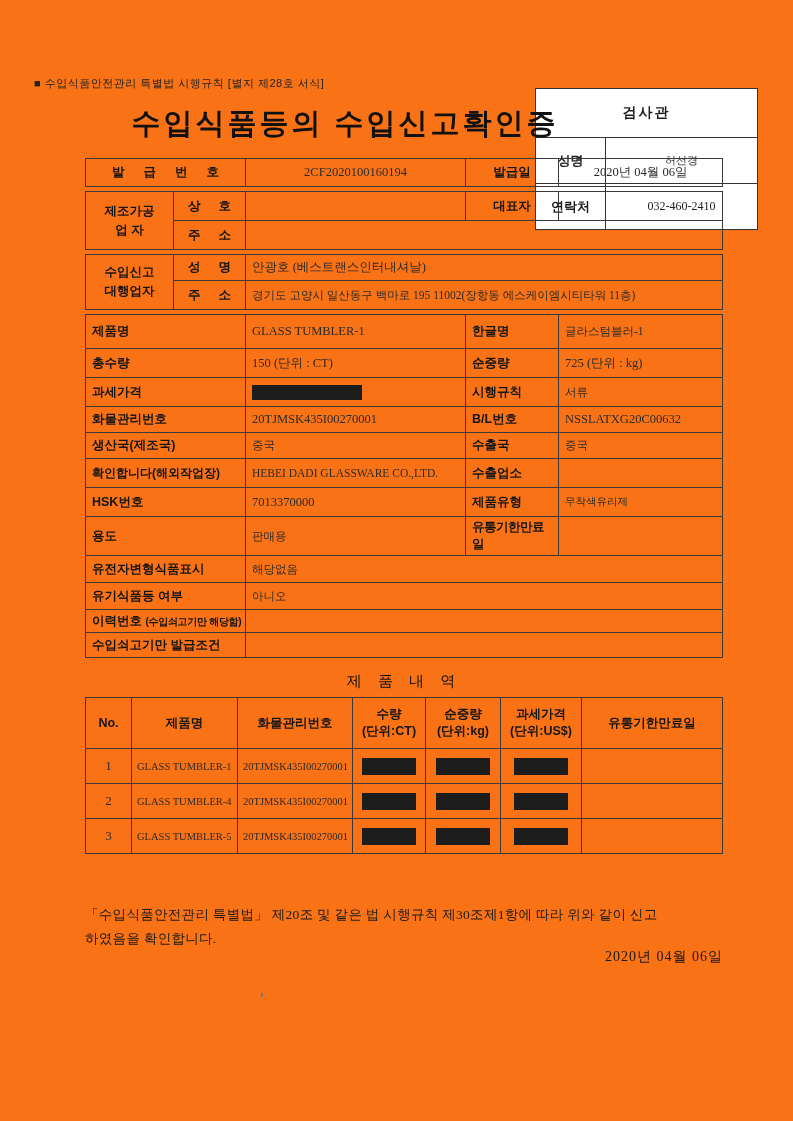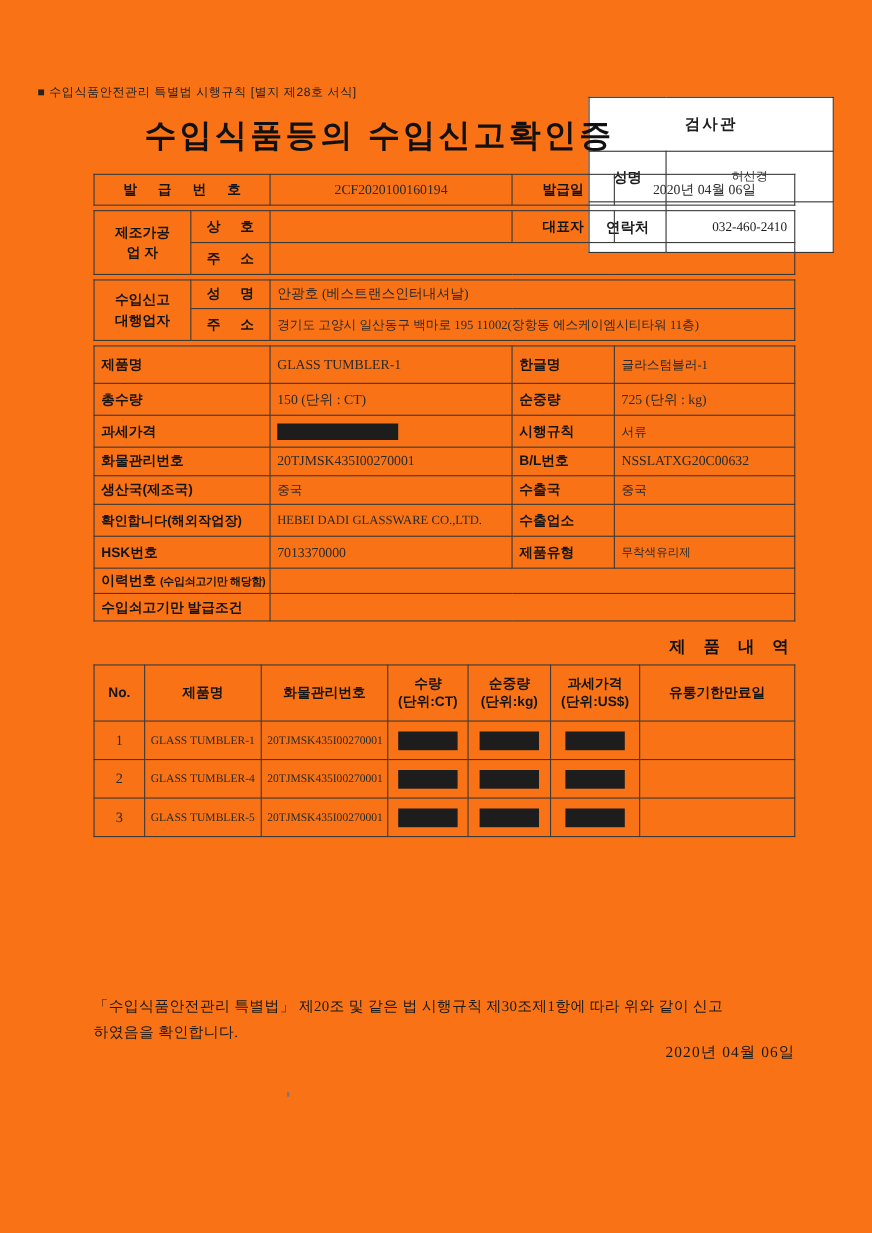--- a/index.html
+++ b/index.html
@@ -85,23 +85,23 @@
   }
   .gap8{margin-bottom:7px;}
   
   .bar{
     display:inline-block;background:#1d1d1d;
     width:110px;height:15px;vertical-align:middle;
   }
   .bar-sm{width:54px;height:17px;}
   
   .detail-title{
-    margin:14px 0 6px 0;text-align:right;
-    font-family:"Liberation Sans","DejaVu Sans",sans-serif;
-    font-weight:bold;font-size:15px;letter-spacing:6px;color:#111;
+    margin:14px 0 6px 0;text-align:center;
+    font-family:"Liberation Sans","DejaVu Sans",sans-serif;
+    font-weight:normal;font-size:15px;letter-spacing:6px;color:#111;
   }
   table.detail{
     border-collapse:collapse;table-layout:fixed;width:638px;
     border:1.8px solid #2b2b2b;
   }
   table.detail td,table.detail th{
     border:1px solid #3a3a3a;vertical-align:middle;text-align:center;
     padding:2px 3px;overflow:hidden;
   }
   table.detail th{
@@ -262,20 +262,34 @@
         <td class="val small">HEBEI DADI GLASSWARE CO.,LTD.</td>
         <td class="lbl">수출업소</td>
         <td class="val"></td>
       </tr>
       <tr style="height:29px">
         <td class="lbl">HSK번호</td>
         <td class="val">7013370000</td>
         <td class="lbl">제품유형</td>
         <td class="val" style="font-size:10.5px">무착색유리제</td>
       </tr>
+      <tr style="height:29px">
+        <td class="lbl">용도</td>
+        <td class="val small">판매용</td>
+        <td class="lbl" style="font-size:12.5px;letter-spacing:-0.5px">유통기한만료일</td>
+        <td class="val"></td>
+      </tr>
+      <tr style="height:27px">
+        <td class="lbl">유전자변형식품표시</td>
+        <td colspan="3" class="val small">해당없음</td>
+      </tr>
+      <tr style="height:27px">
+        <td class="lbl">유기식품등 여부</td>
+        <td colspan="3" class="val small">아니오</td>
+      </tr>
       <tr style="height:23px">
         <td class="lbl" style="white-space:nowrap">
           <span>이력번호</span>
           <span class="note">(수입쇠고기만 해당함)</span>
         </td>
         <td colspan="3" class="val"></td>
       </tr>
       <tr style="height:25px">
         <td class="lbl" style="white-space:nowrap">수입쇠고기만 발급조건</td>
         <td colspan="3" class="val"></td>

